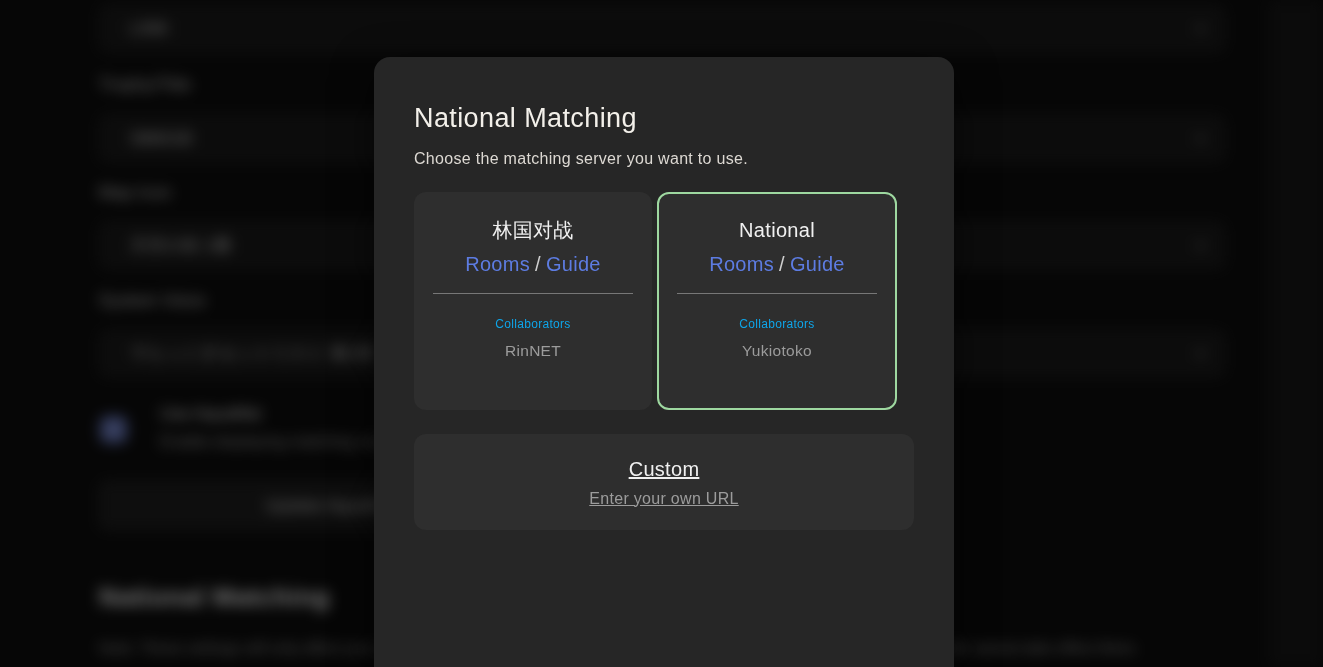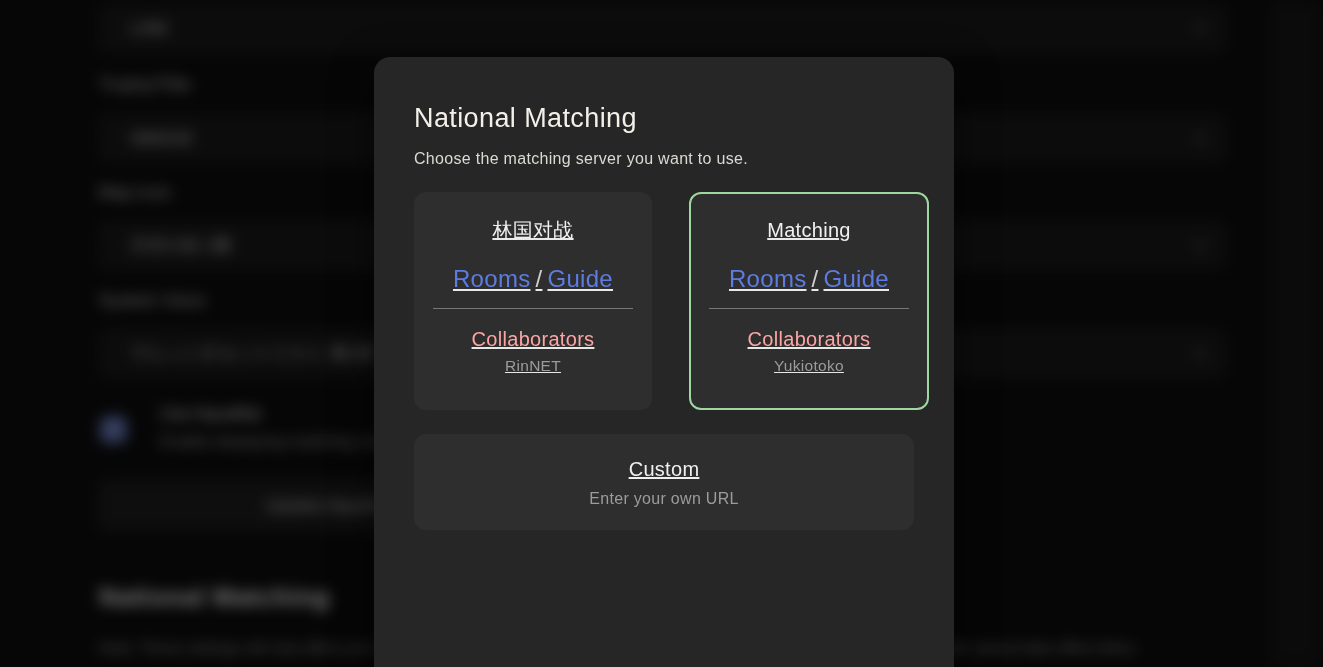--- a/index.html
+++ b/index.html
@@ -67,45 +67,45 @@
   }
   .modal-title {
     font-size:27px; line-height:36px; font-weight:500;
     color:#f3f0ea; letter-spacing:.4px;
   }
   .modal-subtitle {
     margin-top:11px; font-size:16px; line-height:24px;
     color:#ddd9d3; letter-spacing:.3px;
   }
   .server-grid {
-    margin-top:21px; display:grid; grid-template-columns:238px 240px; gap:37px;text-decoration:underline;
+    margin-top:21px; display:grid; grid-template-columns:238px 240px; gap:5px;
   }
   .server-card {
     height:218px; background:#2e2e2e; border-radius:12px;
     border:2px solid transparent;
     text-align:center; padding-top:23px; cursor:pointer;
   }
   .server-card.selected { border-color:#9ed8a0; }
   .server-name { font-size:20px; line-height:26px; color:#f0f0f0; letter-spacing:.3px; }
-  .server-links { margin-top:24px; font-size:24px; line-height:24px; letter-spacing:.3px; }
+  .server-links { margin-top:9px; font-size:20px; line-height:24px; letter-spacing:.3px; }
   .server-links a { color:#5d7ce2; text-decoration:none; }
   .link-sep { color:#cfcfcf; padding:0 5px; }
   .card-divider {
     margin:17px auto 0 auto; width:200px; height:0;
     border-top:1px solid #777777;
   }
-  .collab-label { margin-top:18px; font-size:20px; line-height:24px; color:#fca5a5; letter-spacing:.3px; }
+  .collab-label { margin-top:18px; font-size:12px; line-height:24px; color:#0ea5e9; letter-spacing:.3px; }
   .collab-name  { margin-top:3px; font-size:15.5px; line-height:24px; color:#9c9c9c; letter-spacing:.3px;text-align:center; }
   .custom-card {
     margin-top:24px; height:96px; background:#2e2e2e; border-radius:12px;
     display:flex; flex-direction:column; align-items:center; justify-content:center;
     cursor:pointer;
   }
   .custom-title { font-size:20px; line-height:26px; color:#f0f0f0; letter-spacing:.3px;text-decoration:underline; }
-  .custom-sub   { margin-top:6px; font-size:16px; line-height:21px; color:#9c9c9c; letter-spacing:.3px; }
+  .custom-sub   { margin-top:6px; font-size:16px; line-height:21px; color:#9c9c9c; letter-spacing:.3px;text-decoration:underline; }
 </style>
 </head>
 <body>
 
 <div class="bg-layer">
   <div class="bg-strip"></div>
 
   <div class="bg-select" style="top:5px">
     <span>LINK</span>
     <span class="chev">▾</span>
@@ -158,21 +158,21 @@
         <a href="#">Rooms</a><span class="link-sep">/</span><a href="#">Guide</a>
       </div>
       <div class="card-divider"></div>
       <div class="collab-label">Collaborators</div>
       <div class="collab-name">
         <div>RinNET</div>
       </div>
     </div>
 
     <div class="server-card selected">
-      <div class="server-name">Matching</div>
+      <div class="server-name">National</div>
       <div class="server-links">
         <a href="#">Rooms</a><span class="link-sep">/</span><a href="#">Guide</a>
       </div>
       <div class="card-divider"></div>
       <div class="collab-label">Collaborators</div>
       <div class="collab-name">
         <div>Yukiotoko</div>
       </div>
     </div>
 

